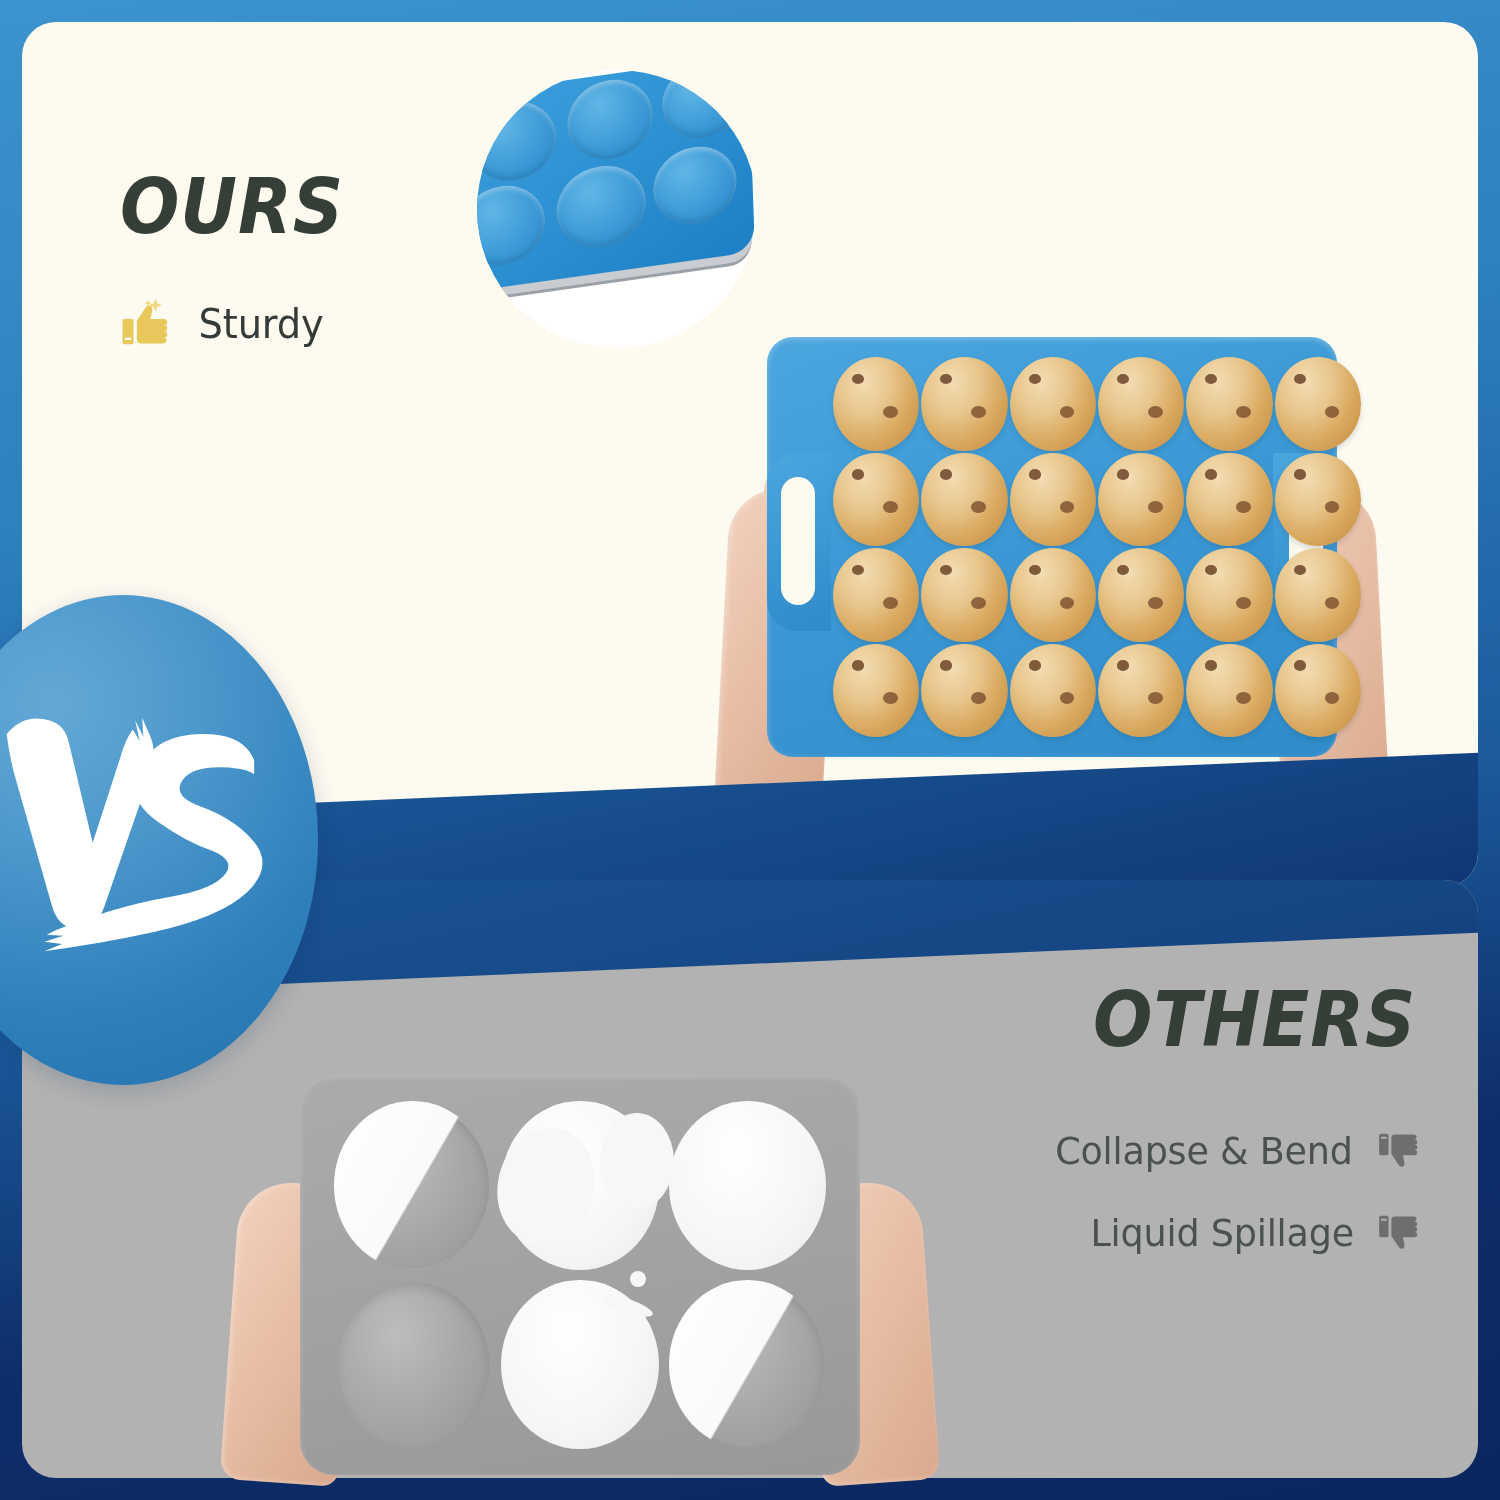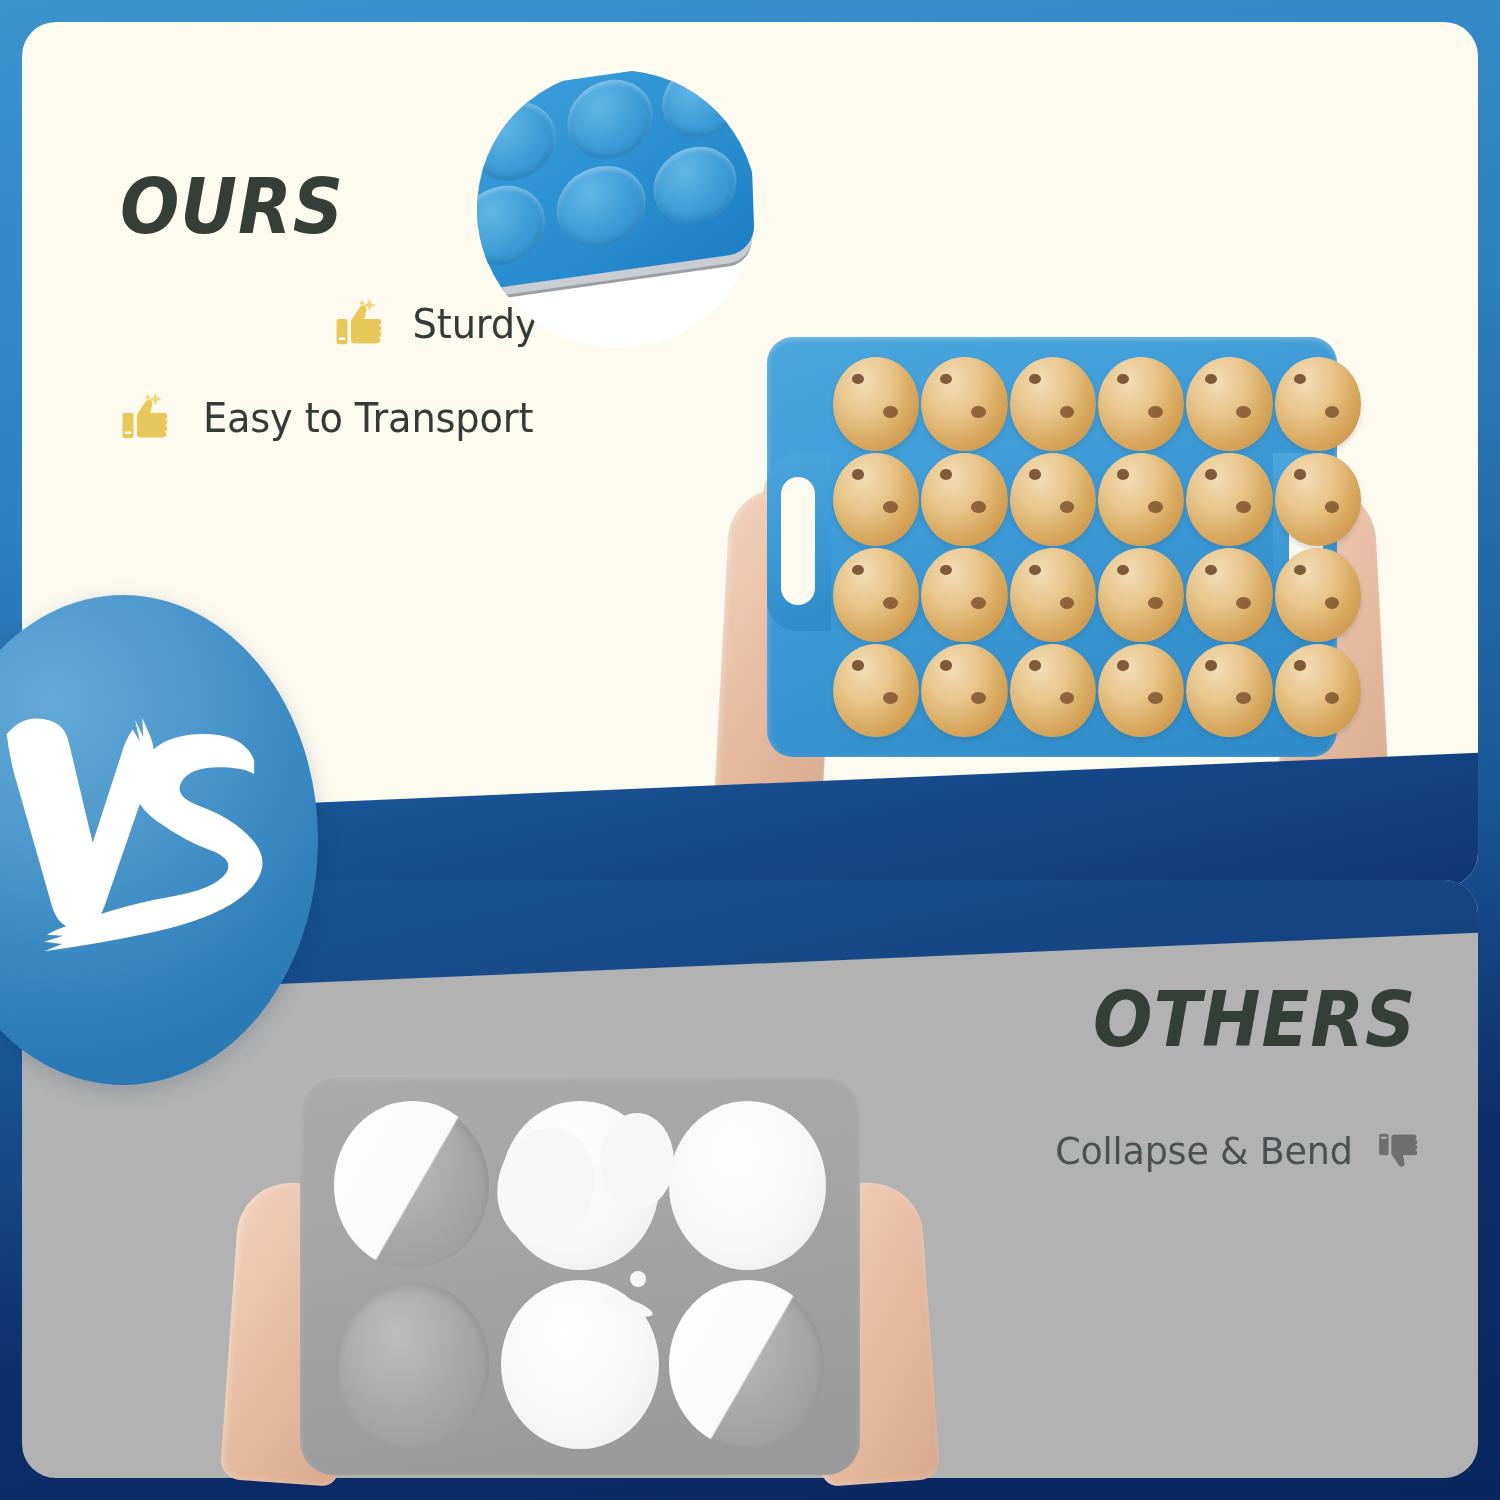--- a/index.html
+++ b/index.html
@@ -329,32 +329,20 @@
             <rect x="3" y="26" width="13" height="30" rx="2.5" fill="#E8C85A"></rect>
             <rect x="5.5" y="48" width="8" height="3" rx="1.2" fill="#FDFAF0"></rect>
             <path d="M20 28 L30 13 q2.5-4 6-2.5 q3 1.4 2.2 5.2 L36 26 h16 q4 0 4 3.8 q0 3.6-4 3.6 q4 0 4 3.7 q0 3.6-4 3.6 q4 0 4 3.7 q0 3.6-4 3.6 q3 0 3 3.4 q0 3.6-4.2 3.6 H25 q-5 0-5-4.6 Z" fill="#E8C85A"></path>
             <path d="M42 2 l2.1 5.4 L49.5 9.6 l-5.4 2.2 L42 17.2 l-2.1-5.4 L34.5 9.6 l5.4-2.2 Z" fill="#EFD87E"></path>
             <path d="M33 3 l1.2 3 L37 7.3 l-2.8 1.2 L33 11.5 l-1.2-3 L29 7.3 l2.8-1.2 Z" fill="#EFD87E"></path>
           </svg>
         </span>
         <span class="feature-label">Sturdy</span>
       </div>
 
-      <div class="feature-row">
-        <span>
-          <svg class="thumb thumb-up" viewBox="0 0 64 64" aria-hidden="true">
-            <rect x="3" y="26" width="13" height="30" rx="2.5" fill="#E8C85A"></rect>
-            <rect x="5.5" y="48" width="8" height="3" rx="1.2" fill="#FDFAF0"></rect>
-            <path d="M20 28 L30 13 q2.5-4 6-2.5 q3 1.4 2.2 5.2 L36 26 h16 q4 0 4 3.8 q0 3.6-4 3.6 q4 0 4 3.7 q0 3.6-4 3.6 q4 0 4 3.7 q0 3.6-4 3.6 q3 0 3 3.4 q0 3.6-4.2 3.6 H25 q-5 0-5-4.6 Z" fill="#E8C85A"></path>
-            <path d="M42 2 l2.1 5.4 L49.5 9.6 l-5.4 2.2 L42 17.2 l-2.1-5.4 L34.5 9.6 l5.4-2.2 Z" fill="#EFD87E"></path>
-            <path d="M33 3 l1.2 3 L37 7.3 l-2.8 1.2 L33 11.5 l-1.2-3 L29 7.3 l2.8-1.2 Z" fill="#EFD87E"></path>
-          </svg>
-        </span>
-        <span class="feature-label">Easy to Transport</span>
-      </div>
 
 
     </div>
 
     <div class="inset-circle">
       <div class="inset-metal"></div>
       <div class="inset-pan">
         <div class="cup" style="left:18px;  top:14px;  width:86px; height:78px;"></div>
         <div class="cup" style="left:116px; top:6px;   width:86px; height:78px;"></div>
         <div class="cup" style="left:212px; top:2px;   width:80px; height:74px;"></div>
@@ -419,20 +407,30 @@
           <span>
             <svg class="thumb thumb-down" viewBox="0 0 64 64" aria-hidden="true">
               <rect x="3" y="8" width="13" height="30" rx="2.5" fill="#6E6E6E"></rect>
               <rect x="5.5" y="12" width="8" height="3" rx="1.2" fill="#B2B2B2"></rect>
               <path d="M20 36 L30 51 q2.5 4 6 2.5 q3-1.4 2.2-5.2 L36 38 h16 q4 0 4-3.8 q0-3.6-4-3.6 q4 0 4-3.7 q0-3.6-4-3.6 q4 0 4-3.7 q0-3.6-4-3.6 q3 0 3-3.4 q0-3.6-4.2-3.6 H25 q-5 0-5 4.6 Z" fill="#6E6E6E"></path>
             </svg>
           </span>
         </div>
 
 
+        <div class="feature-row feature-row-others">
+          <span class="feature-label feature-label-others">Liquid Spillage</span>
+          <span>
+            <svg class="thumb thumb-down" viewBox="0 0 64 64" aria-hidden="true">
+              <rect x="3" y="8" width="13" height="30" rx="2.5" fill="#6E6E6E"></rect>
+              <rect x="5.5" y="12" width="8" height="3" rx="1.2" fill="#B2B2B2"></rect>
+              <path d="M20 36 L30 51 q2.5 4 6 2.5 q3-1.4 2.2-5.2 L36 38 h16 q4 0 4-3.8 q0-3.6-4-3.6 q4 0 4-3.7 q0-3.6-4-3.6 q4 0 4-3.7 q0-3.6-4-3.6 q3 0 3-3.4 q0-3.6-4.2-3.6 H25 q-5 0-5 4.6 Z" fill="#6E6E6E"></path>
+            </svg>
+          </span>
+        </div>
 
       </div>
     </div>
   </div>
 
   <div class="pan-gray-wrap">
     <div class="hand hand-bot-l">
         <div class="thumbpart"></div>
       </div>
     <div class="hand hand-bot-r">

